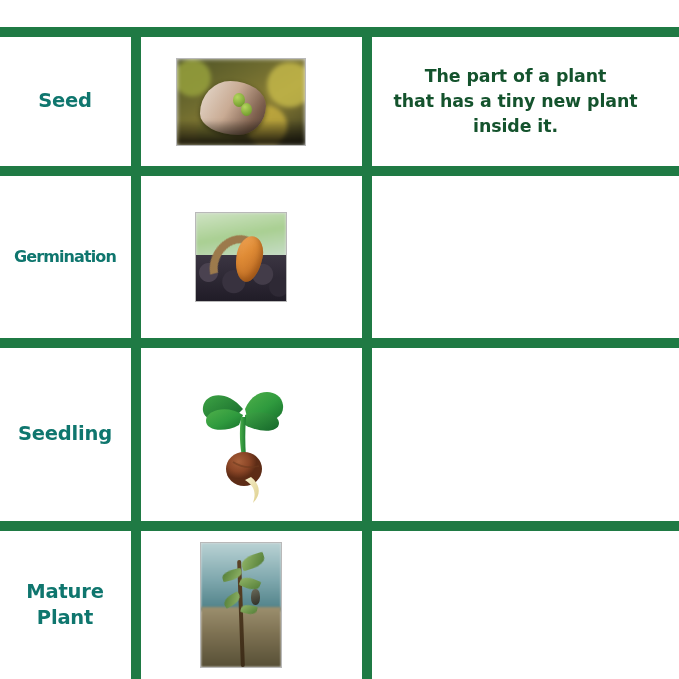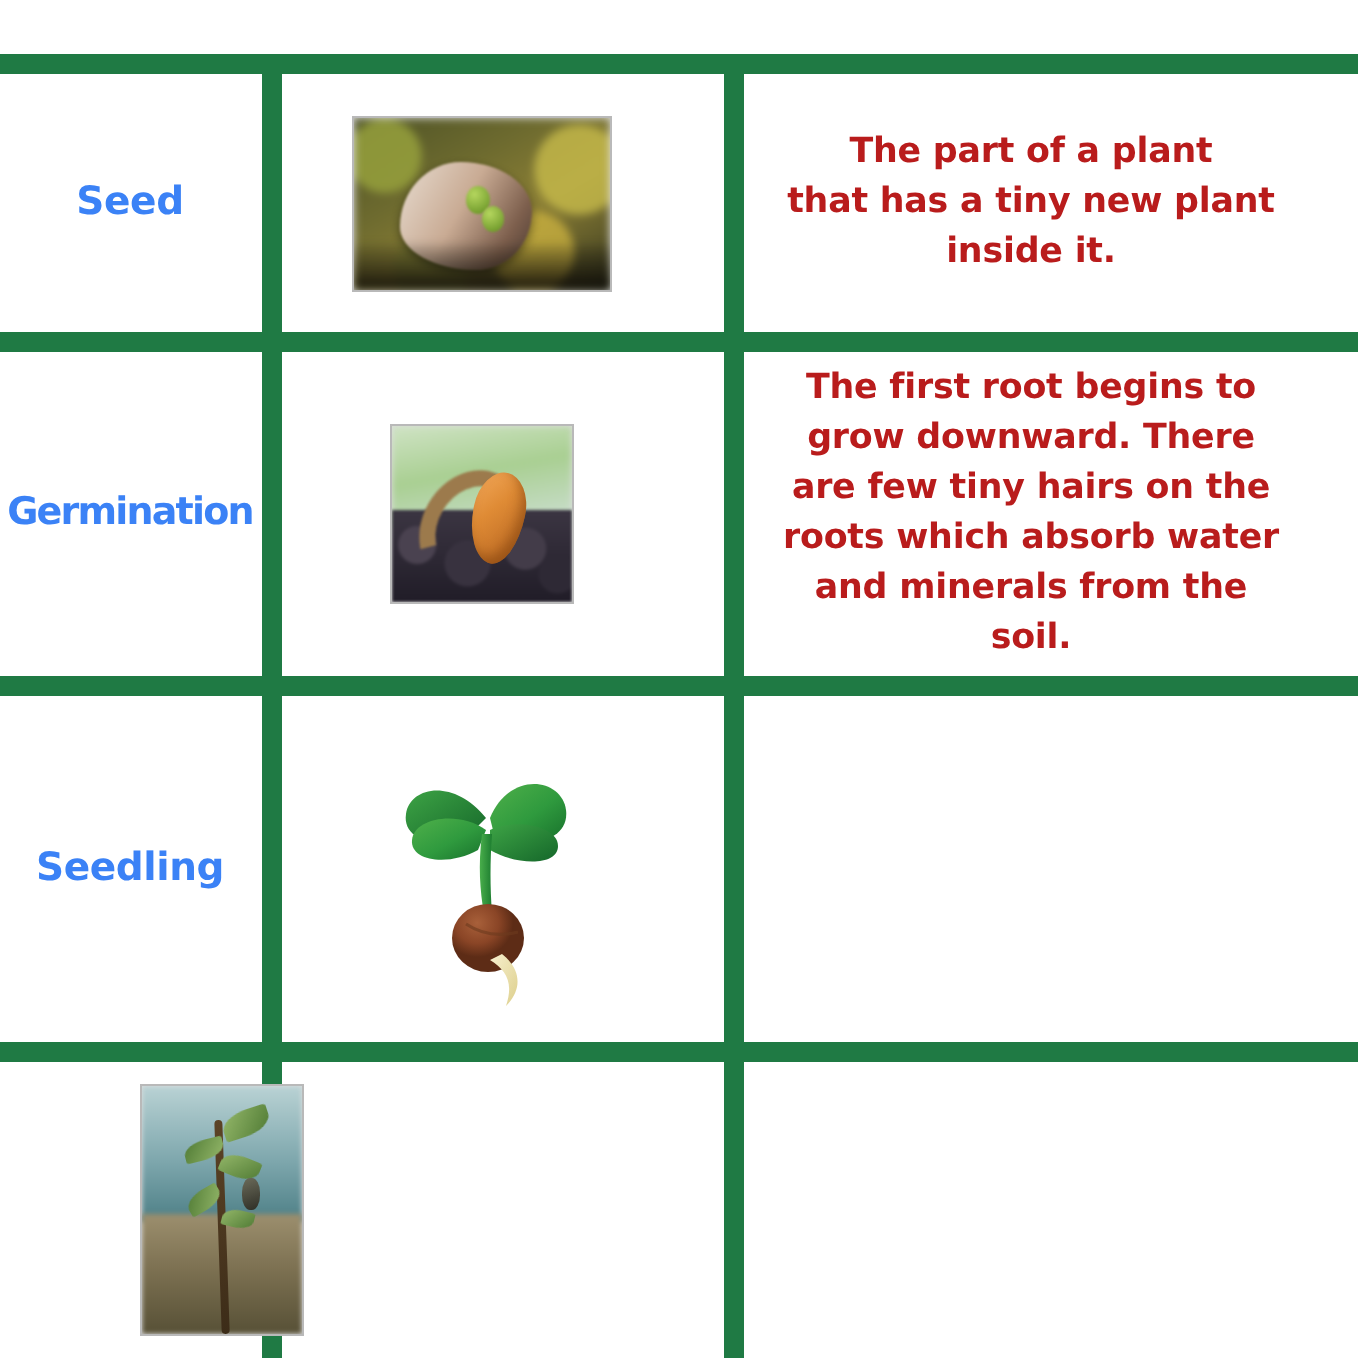--- a/index.html
+++ b/index.html
@@ -65,35 +65,35 @@
     display: flex;
     align-items: center;
     justify-content: center;
     box-sizing: border-box;
     padding: 0 14px;
   }
 
   .stage-label {
     font-size: 19.5px;
     font-weight: bold;
-    color: #3b82f6;
+    color: #0f766e;
     text-align: center;
     line-height: 1.35;
     letter-spacing: -0.2px;
     white-space: pre-line;
   }
   .stage-label.tight {
-    font-size: 19px;
+    font-size: 16px;
     letter-spacing: -0.9px;
   }
 
   .desc-text {
     font-size: 17.4px;
     font-weight: bold;
-    color: #b91c1c;
+    color: #14532d;
     text-align: center;
     line-height: 1.44;
     white-space: pre-line;
     letter-spacing: -0.1px;
   }
 
   
   .photo-frame {
     border: 1px solid #b9b9b9;
     background: #ddd;
@@ -259,28 +259,20 @@
     <div class="cell-label">
       <div class="stage-label tight">Germination</div>
     </div>
     <div class="cell-media">
       <div class="photo-frame ph-germ">
         <div class="sky"></div>
         <div class="soil"></div>
         <div class="root"></div>
         <div class="bean"></div>
       </div>
-    </div>
-    <div class="cell-desc">
-      <div class="desc-text">The first root begins to
-grow downward. There
-are few tiny hairs on the
-roots which absorb water
-and minerals from the
-soil.</div>
     </div>
   </div>
 
   <div class="row" style="top:348px; height:173px;align-items:center;">
     <div class="cell-label">
       <div class="stage-label">Seedling</div>
     </div>
     <div class="cell-media">
       <svg class="seedling-art" viewBox="0 0 104 140">
         <defs>
@@ -318,20 +310,24 @@
 
         <ellipse cx="55" cy="104" rx="18" ry="17" fill="url(#gSeed)"></ellipse>
         <path d="M44 97 C50 101 58 104 70 101" stroke="#6d3a1e" stroke-width="1.6" fill="none" opacity=".6"></path>
 
         <path d="M62 112 C72 120 72 130 64 138 C68 126 64 120 56 115 Z" fill="url(#gRoot)"></path>
       </svg>
     </div>
   </div>
 
   <div class="row" style="top:531px; height:148px;">
+    <div class="cell-label">
+      <div class="stage-label">Mature
+Plant</div>
+    </div>
     <div class="cell-media">
       <div class="photo-frame ph-plant">
         <div class="sky"></div>
         <div class="ground"></div>
         <div class="stem"></div>
         <div class="lf lf1"></div>
         <div class="lf lf2"></div>
         <div class="lf lf3"></div>
         <div class="lf lf4"></div>
         <div class="lf lf5"></div>

